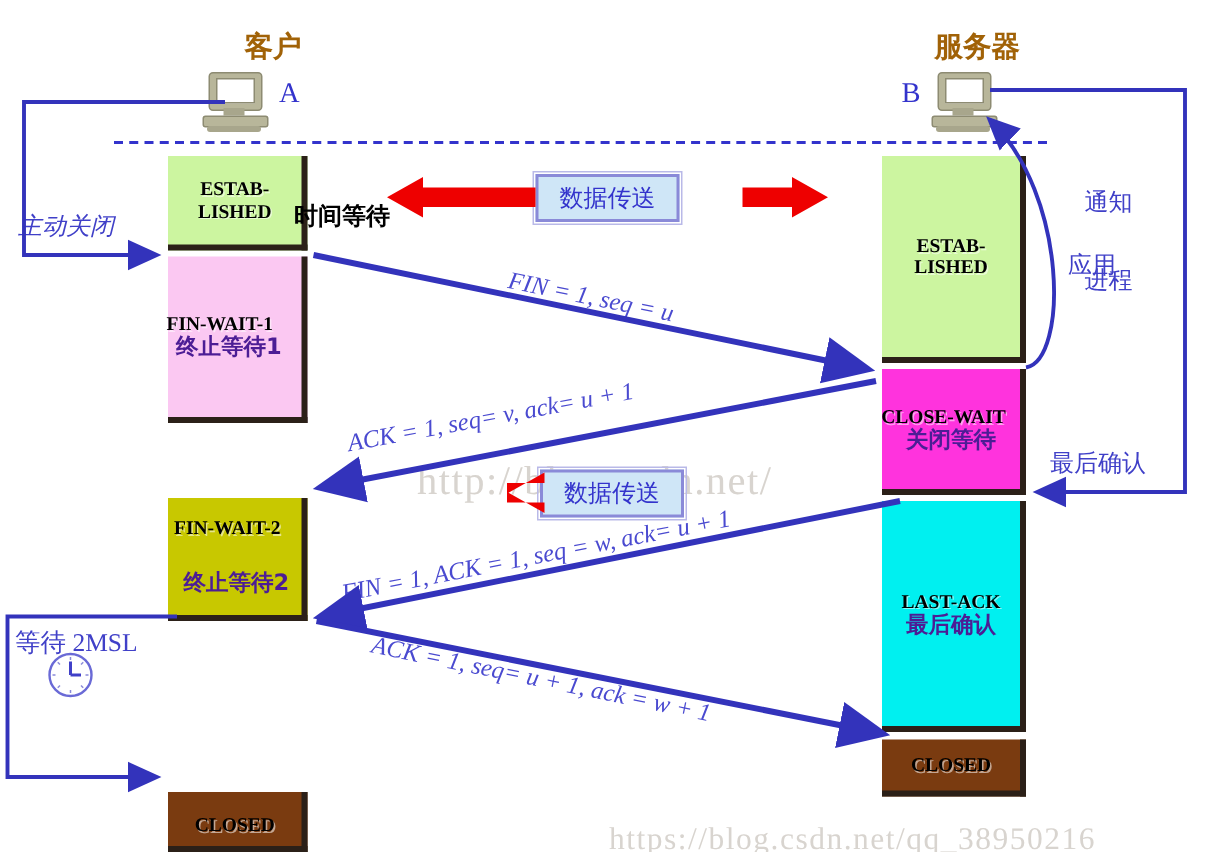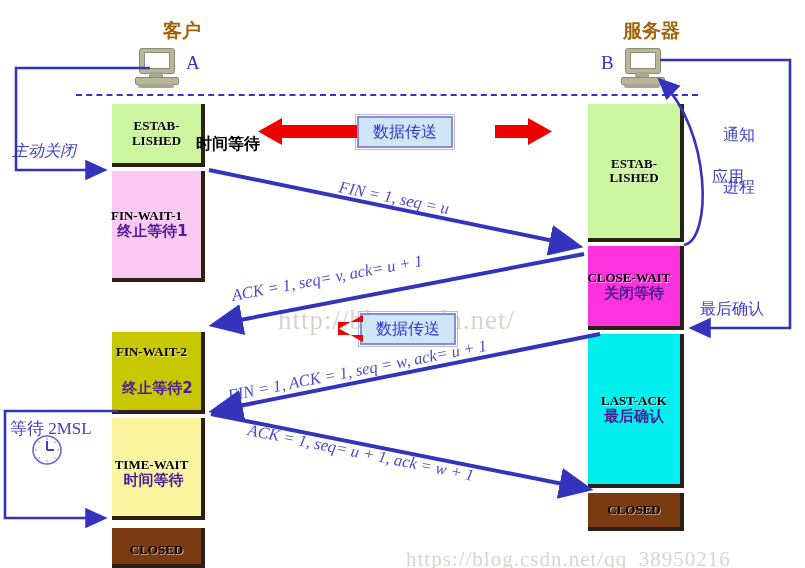--- a/index.html
+++ b/index.html
@@ -204,24 +204,20 @@
   <div class="abs state-box" style="left:112px; top:171px; width:93px; height:111px; background:#fbc8f2;">
     <div class="st-en" style="position:relative; left:-10px;">FIN-WAIT-1</div>
     <div class="st-cn" style="position:relative; left:-4px;">终止等待1</div>
   </div>
 
   <div class="abs state-box" style="left:112px; top:332px; width:93px; height:82px; background:#c8c800;padding-left:10px;">
     <div class="st-en" style="position:relative; left:-10px;">FIN-WAIT-2</div>
     <div class="st-cn" style="position:relative; left:-4px;margin-top:21px;">终止等待2</div>
   </div>
 
-  <div class="abs state-box" style="left:112px; top:418px; width:93px; height:102px; background:#fbf5a0;">
-    <div class="st-en" style="position:relative; left:-5px; top:6px;">TIME-WAIT</div>
-    <div class="st-cn" style="position:relative; left:-3px; top:6px;">时间等待</div>
-  </div>
 
   <div class="abs state-box" style="left:112px; top:528px; width:93px; height:40px; background:#7a3b10;">
     <div class="st-en" style="position:relative; top:4px;">CLOSED</div>
   </div>
 
   <div class="abs overlay-cn" style="left:196px; top:134px;">时间等待</div>
 
   <div class="abs state-box" style="left:588px; top:104px; width:96px; height:138px; background:#ccf5a0;">
     <div class="st-en">ESTAB-</div>
     <div class="st-en">LISHED</div>

